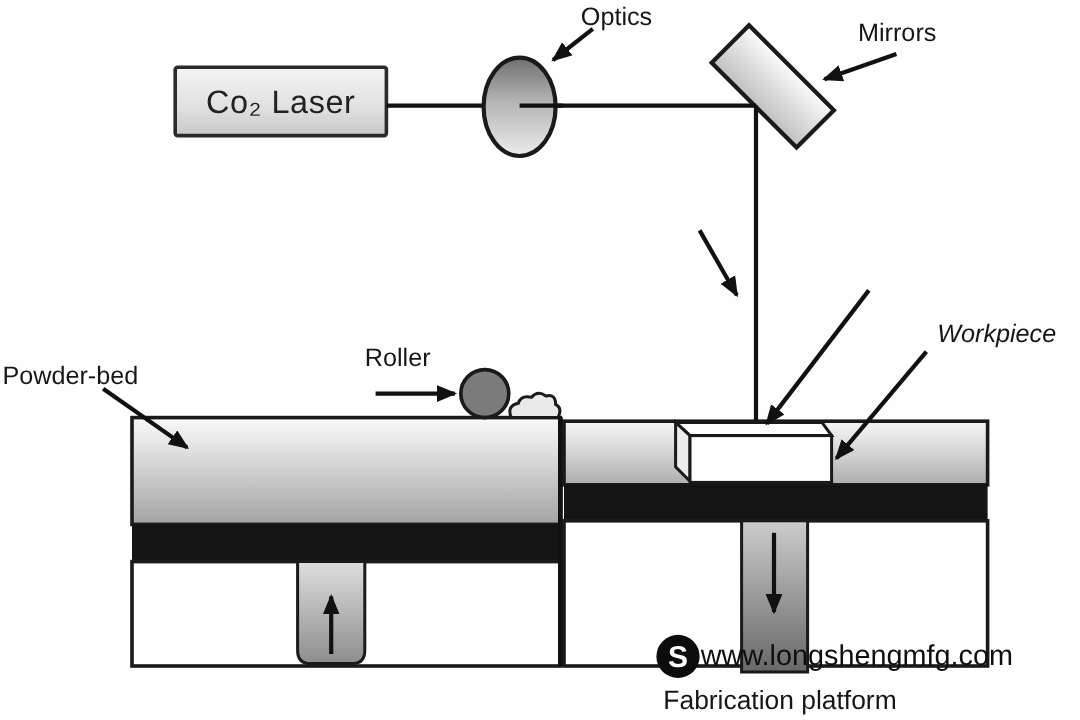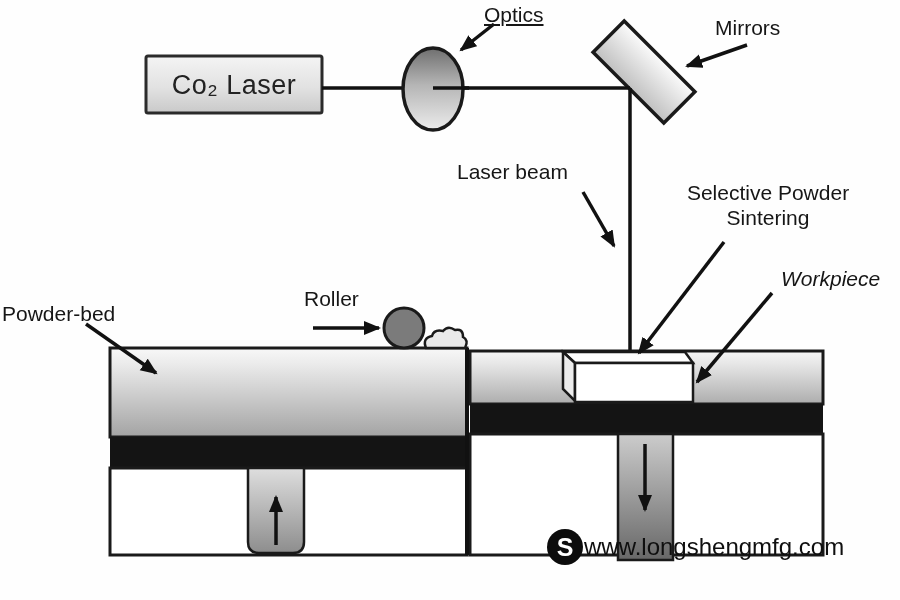--- a/index.html
+++ b/index.html
@@ -10,21 +10,21 @@
   .stage svg{position:absolute;left:0;top:0;}
   .lbl{
     position:absolute;font-size:21px;line-height:1.2;color:#161616;
     white-space:nowrap;z-index:5;
   }
   .lbl-laserbox{
     left:146px;top:56px;width:176px;height:59px;
     display:flex;align-items:center;justify-content:center;
     font-size:27px;letter-spacing:.5px;color:#222;
   }
-  .lbl-optics{left:484px;top:2px;text-decoration:underline;}
+  .lbl-optics{left:484px;top:2px;}
   .lbl-mirrors{left:715px;top:15px;}
   .lbl-laserbeam{left:457px;top:159px;}
   .lbl-sps{left:650px;top:180px;width:236px;text-align:center;white-space:pre-line;line-height:25px;}
   .lbl-workpiece{left:781px;top:266px;font-style:italic;}
   .lbl-roller{left:304px;top:286px;}
   .lbl-powderbed{left:2px;top:301px;}
   .lbl-platform{font-size:22px;text-align:center;}
   .lbl-delivery{left:120px;top:570px;width:340px;}
   .lbl-fabrication{left:520px;top:571px;width:260px;}
   .lbl-watermark{left:584px;top:533px;font-size:24px;color:#0f0f0f;}
@@ -117,21 +117,19 @@
 
     <g>
       <circle cx="565" cy="547" r="18" fill="#0c0c0c"></circle>
       <text x="565" y="556" text-anchor="middle" font-family="Liberation Sans, sans-serif" font-size="25" font-weight="bold" fill="#ffffff">S</text>
     </g>
   </svg>
 
   <div class="lbl lbl-laserbox">Co₂ Laser</div>
   <div class="lbl lbl-optics">Optics</div>
   <div class="lbl lbl-mirrors">Mirrors</div>
-  <div class="lbl lbl-laserbeam">Laser beam</div>
-  <div class="lbl lbl-sps">Selective Powder
-Sintering</div>
   <div class="lbl lbl-workpiece">Workpiece</div>
   <div class="lbl lbl-roller">Roller</div>
   <div class="lbl lbl-powderbed">Powder-bed</div>
+  <div class="lbl lbl-platform lbl-fabrication">Fabrication platform</div>
   <div class="lbl lbl-watermark">www.longshengmfg.com</div>
 
 </div>
 
 </body></html>

